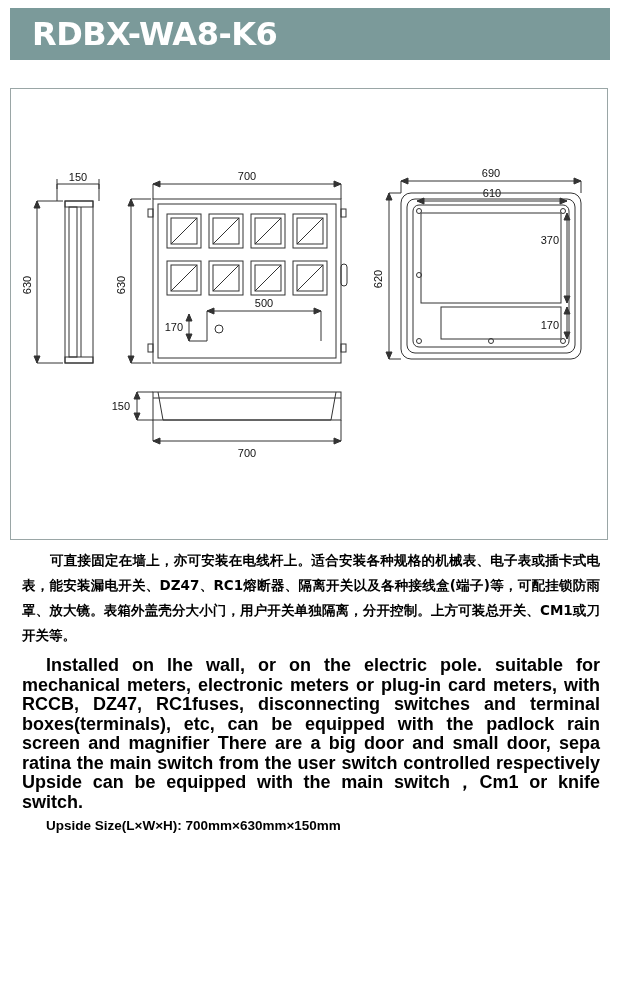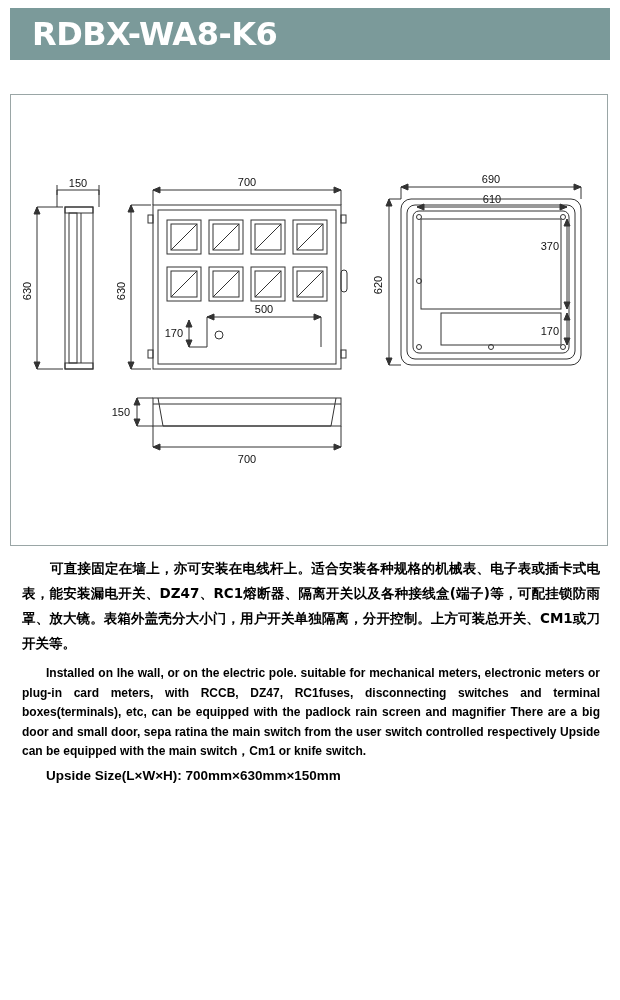--- a/index.html
+++ b/index.html
@@ -38,38 +38,37 @@
     letter-spacing: -0.5px;
     color: #ffffff;
     padding-left: 22px;
     white-space: nowrap;
   }
 
   
   .drawing-frame {
     position: absolute;
     left: 10px;
-    top: 94px;
+    top: 88px;
     width: 598px;
     height: 452px;
     border: 1px solid #9aa6a6;
     background: #ffffff;
     box-sizing: border-box;
   }
   .drawing-frame svg {
     display: block;
   }
 
   
   .body-text {
     position: absolute;
     left: 22px;
     top: 548px;
     width: 578px;
-    margin-top: 8px;
   }
   .cn-para {
     font-family: "DejaVu Sans", "Liberation Sans", sans-serif;
     font-size: 13.5px;
     line-height: 25px;
     text-align: justify;
     text-indent: 28px;
     margin: 0 0 2px 0;
     font-weight: 600;
     color: #000;
@@ -78,21 +77,21 @@
     font-family: "DejaVu Sans", "Liberation Sans", sans-serif;
     font-size: 13.5px;
     line-height: 25px;
     margin: 0 0 4px 0;
     text-indent: 28px;
     font-weight: 600;
     color: #000;
   }
   .en-para {
     font-family: "Liberation Sans", sans-serif;
-    font-size: 12px;
+    font-size: 18px;
     line-height: 19.5px;
     text-align: justify;
     text-indent: 24px;
     margin: 8px 0 0 0;
     font-weight: 600;
     color: #000;
   }
   .en-line {
     font-family: "Liberation Sans", sans-serif;
     font-size: 13.5px;

